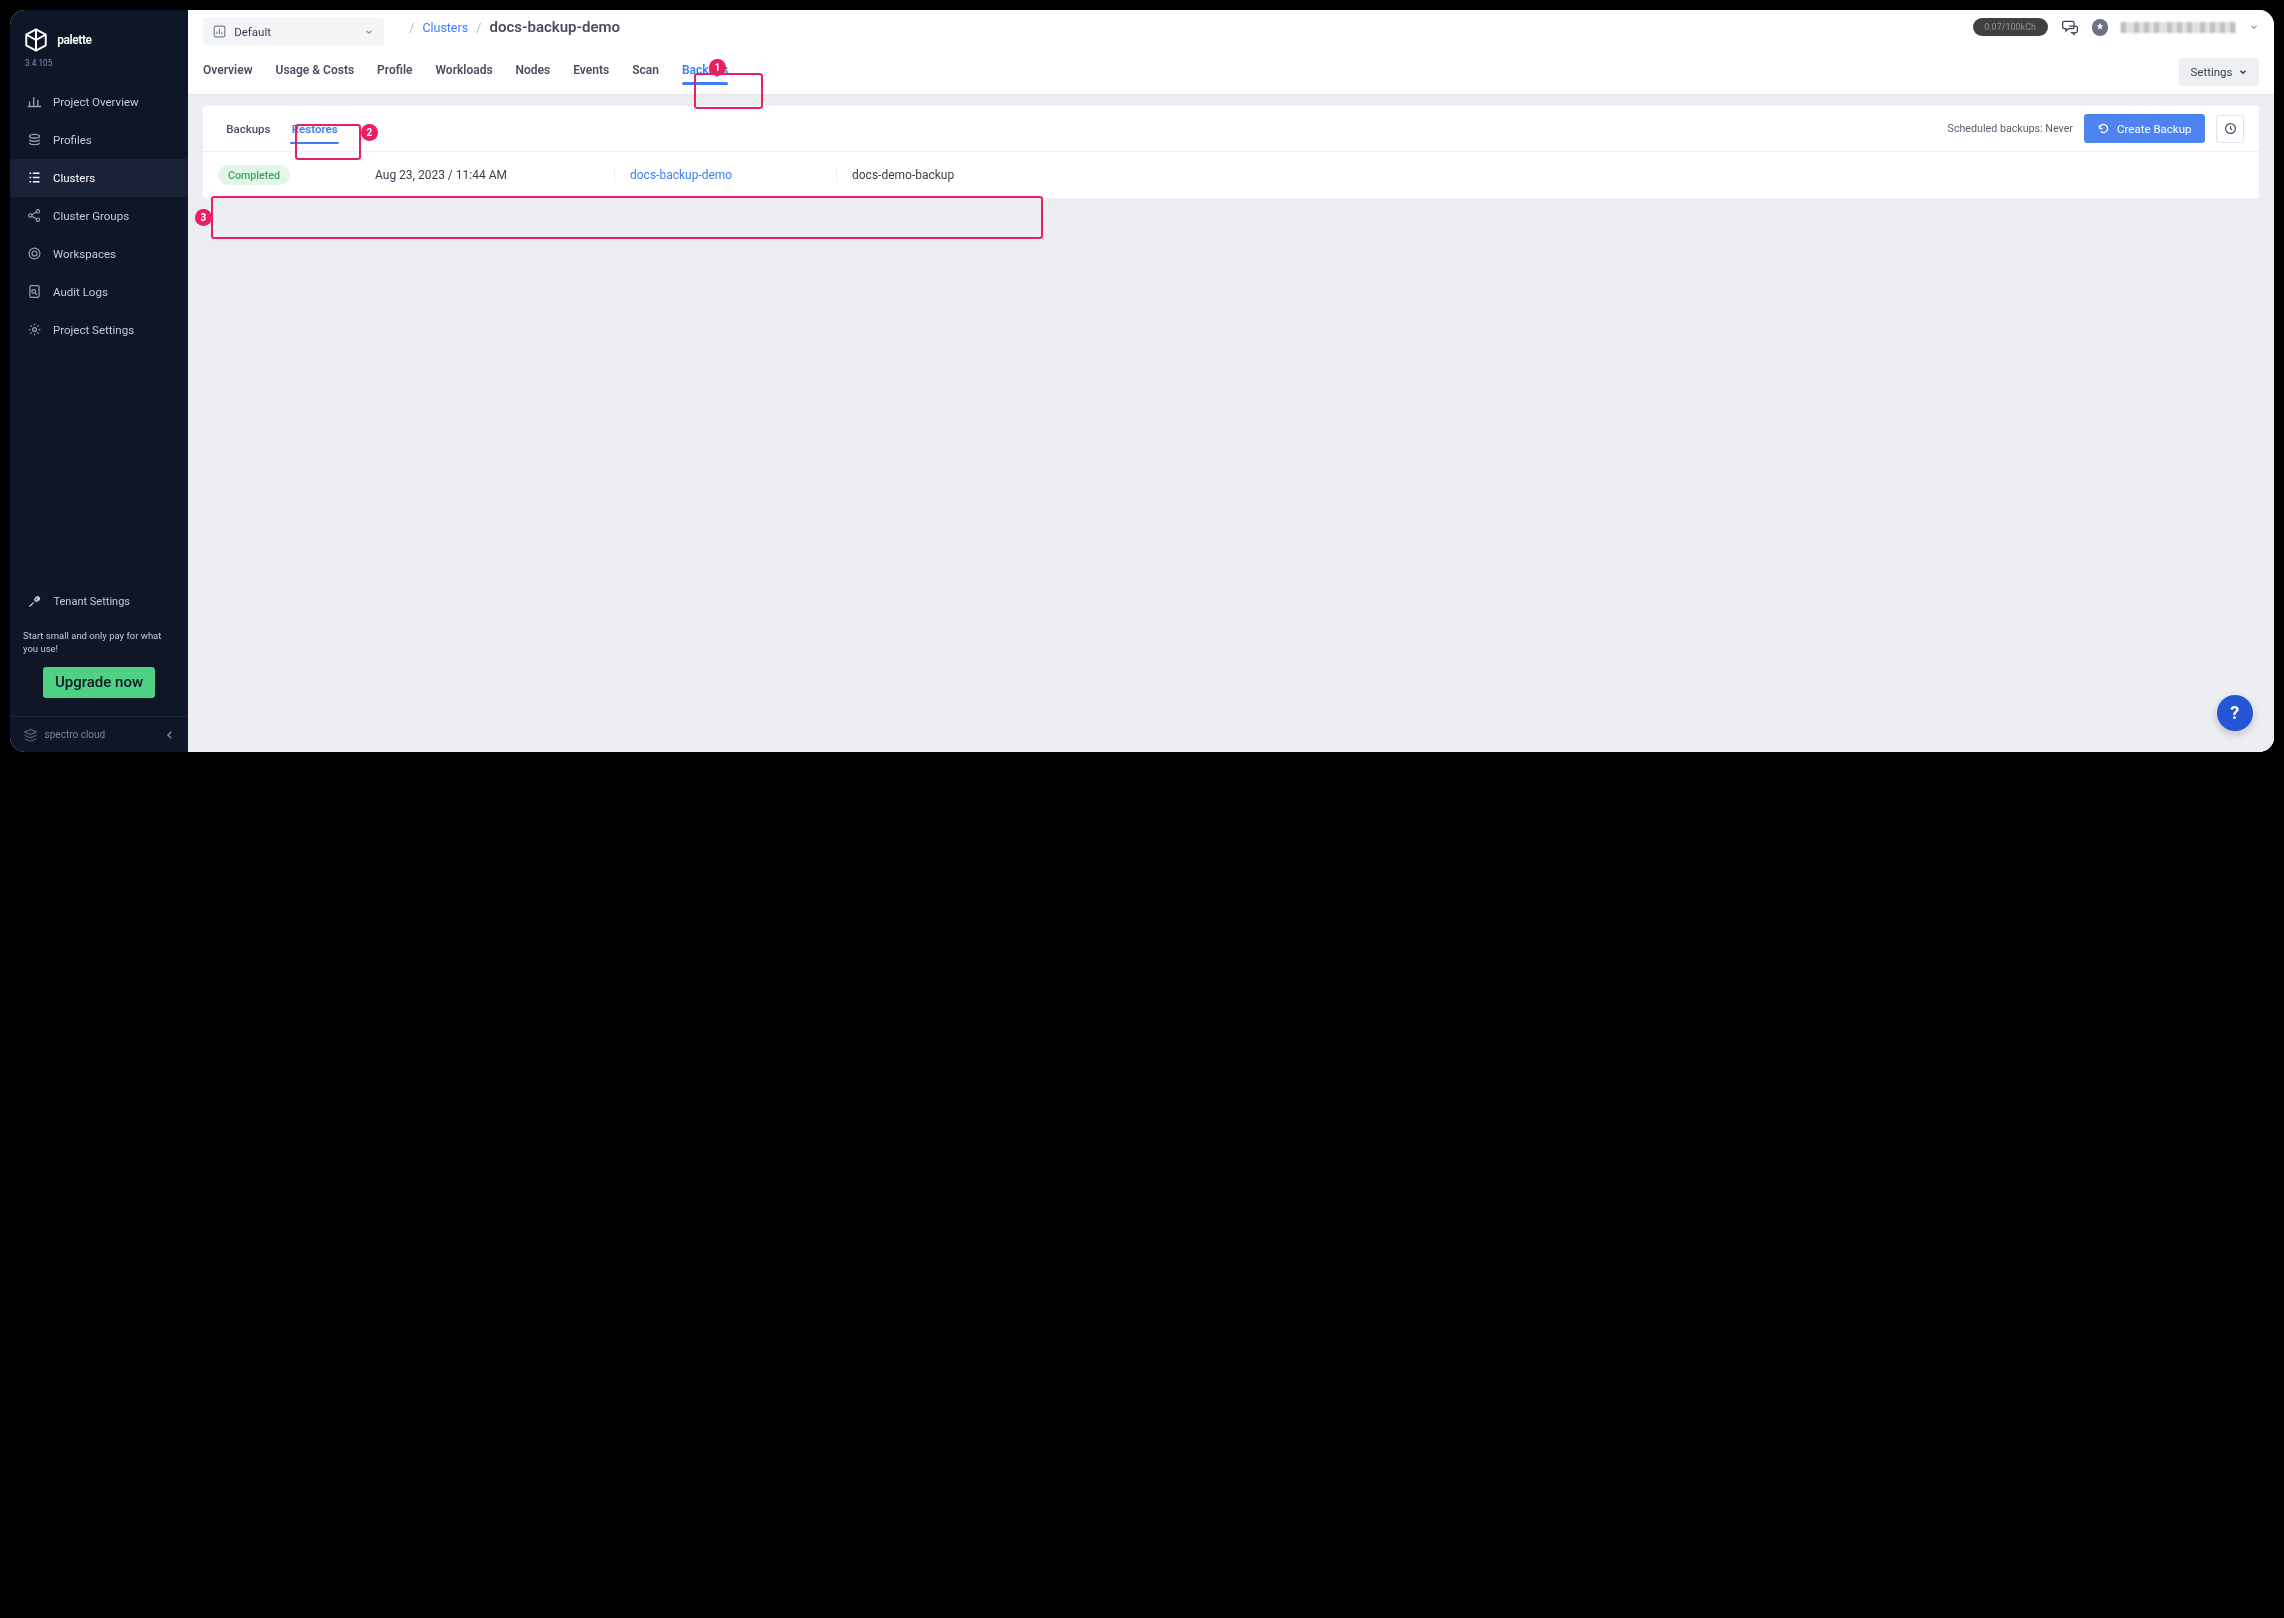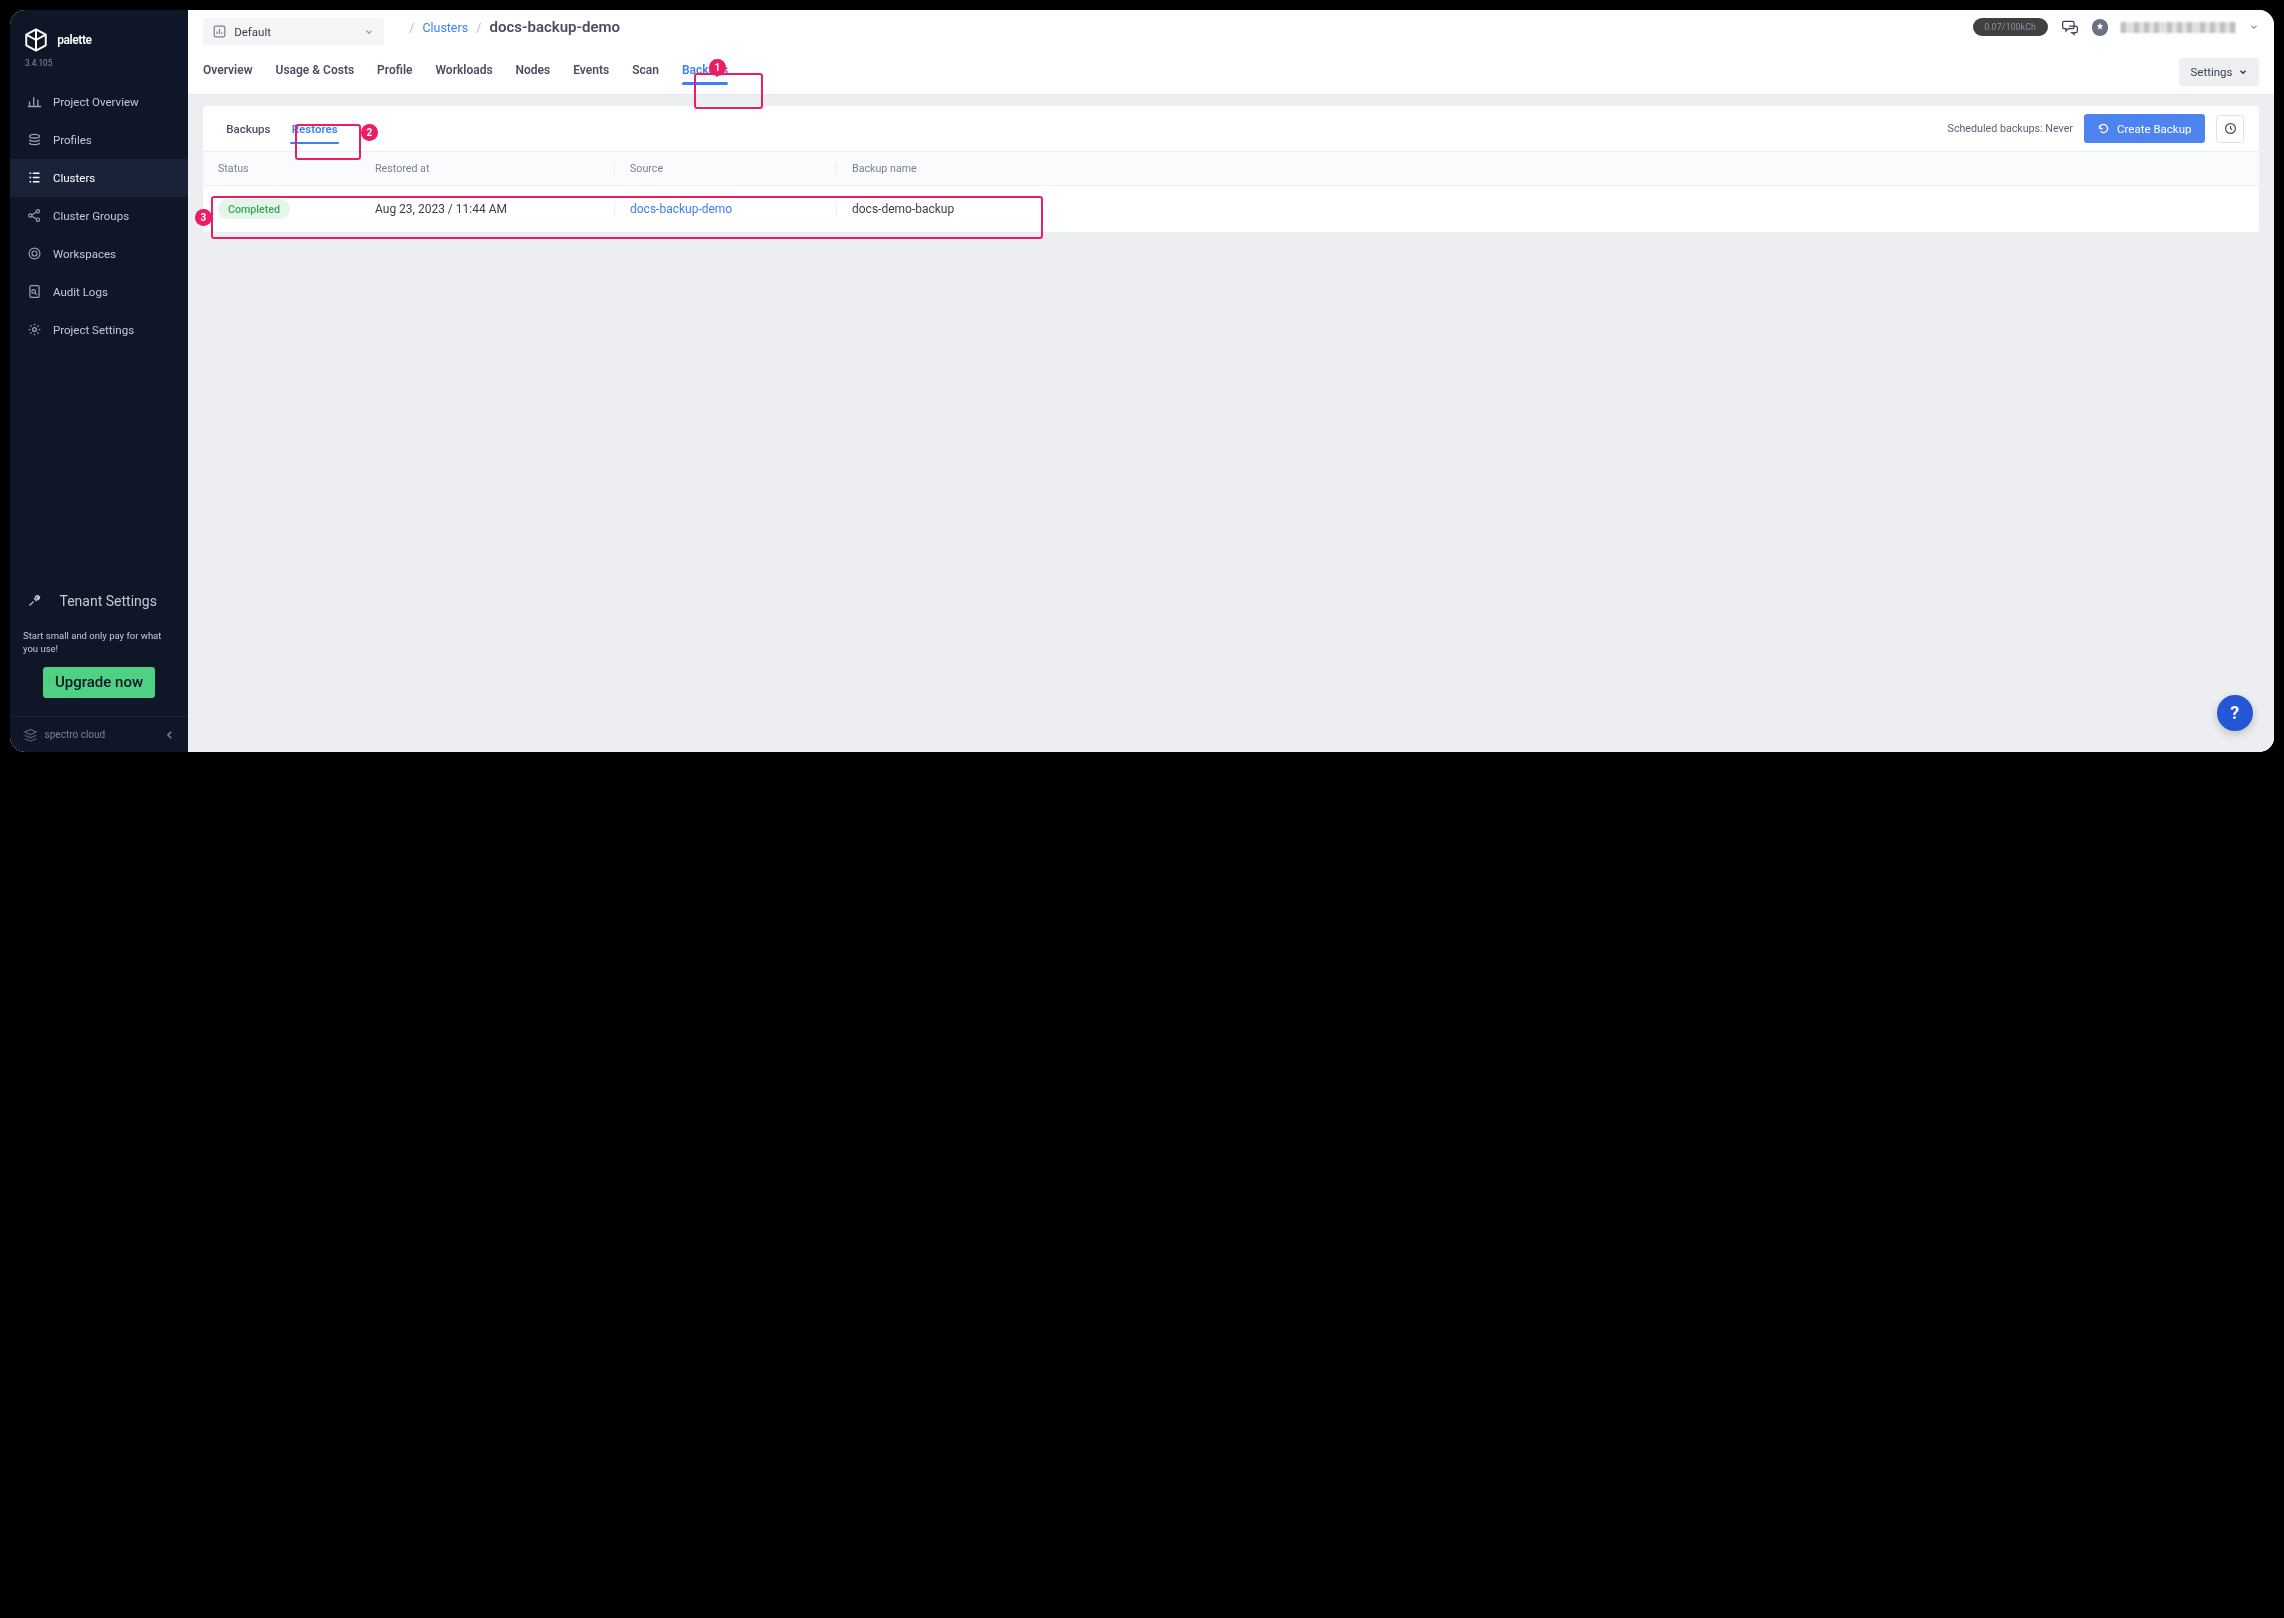--- a/index.html
+++ b/index.html
@@ -11,21 +11,21 @@
 .logo-area { padding: 16.5px 13px 5px 13px; display: flex; align-items: center; gap: 8.2px; }
 .logo-area .logo-mark { width: 26px; height: 26px; display:flex; align-items:center; justify-content:center; }
 .logo-area .logo-text { color: #fff; font-size: 12px; font-weight: 600; letter-spacing: -0.4px; }
 .version { font-size: 8.2px; color: #8a90a2; padding: 0 0 15px 15px; }
 .nav { flex: 1; display: flex; flex-direction: column; }
 .nav-item { display: flex; align-items: center; gap: 11.5px; padding: 11.5px 16.5px; font-size: 11.5px; cursor: pointer; color: #c5c9d6; }
 .nav-item.active { background: #1a2238; color: #fff; }
 .nav-item .nav-icon { width: 15px; height: 15px; display:flex; align-items:center; justify-content:center; color: #9aa0b4; }
 .nav-item.active .nav-icon { color:#fff; }
 .sidebar-bottom { padding: 0 0 6.6px 0; }
-.tenant-item { display: flex; align-items: center; gap: 18px; padding: 11.5px 16.5px; font-size: 14px; color: #c5c9d6; cursor: pointer; }
+.tenant-item { display: flex; align-items: center; gap: 12px; padding: 11.5px 16.5px; font-size: 11px; color: #c5c9d6; cursor: pointer; }
 .promo { text-align: left; font-size: 9.5px; color: #c5c9d6; padding: 8.2px 13px 8.2px; line-height: 1.4; }
 .upgrade-btn { display: block; margin: 3.3px auto 11.5px; background: #4fd184; color: #0f1628; border: none; border-radius: 3.3px; padding: 6.6px 11.5px; font-size: 15px; font-weight: 500; cursor: pointer; }
 .footer-brand { border-top: 0.8px solid #1c2438; padding: 10px 13px; display: flex; align-items: center; gap: 6.6px; font-size: 10px; color: #7c8296; }
 .footer-brand .chev { margin-left: auto; }
 
 
 .main { flex: 1; display: flex; flex-direction: column; background: #fff; min-width: 0; }
 .topbar { display: flex; align-items: flex-start; padding: 8.2px 15px 0 15px; gap: 17px; }
 .project-select { display: flex; align-items: center; gap: 8.2px; background: #f4f5f7; border-radius: 3.3px; padding: 6.6px 10px; width: 181px; cursor: pointer; color:#3a3f4f; font-size: 11.5px; }
 .project-select .chev { margin-left: auto; color: #9aa0b4; }
@@ -267,26 +267,20 @@
             </button>
             <div class="history-btn">
               <svg width="13" height="13" viewBox="0 0 16 16" fill="none" stroke="#4a4f60" stroke-width="1.5">
                   <circle cx="8" cy="8" r="6"></circle>
                   <path d="M8 5v3l2 1.5"></path>
                 </svg>
             </div>
           </div>
         </div>
 
-        <div class="tbl-head">
-          <div class="col-status">Status</div>
-          <div class="col-restored">Restored at</div>
-          <div class="col-source">Source</div>
-          <div class="col-backup">Backup name</div>
-        </div>
         <div class="tbl-row">
           <div class="col-status"><span class="status-badge">Completed</span></div>
           <div class="col-restored">Aug 23, 2023 / 11:44 AM</div>
           <div class="col-source"><a href="#">docs-backup-demo</a></div>
           <div class="col-backup">docs-demo-backup</div>
         </div>
       </div>
     </div>
   </main>
 

